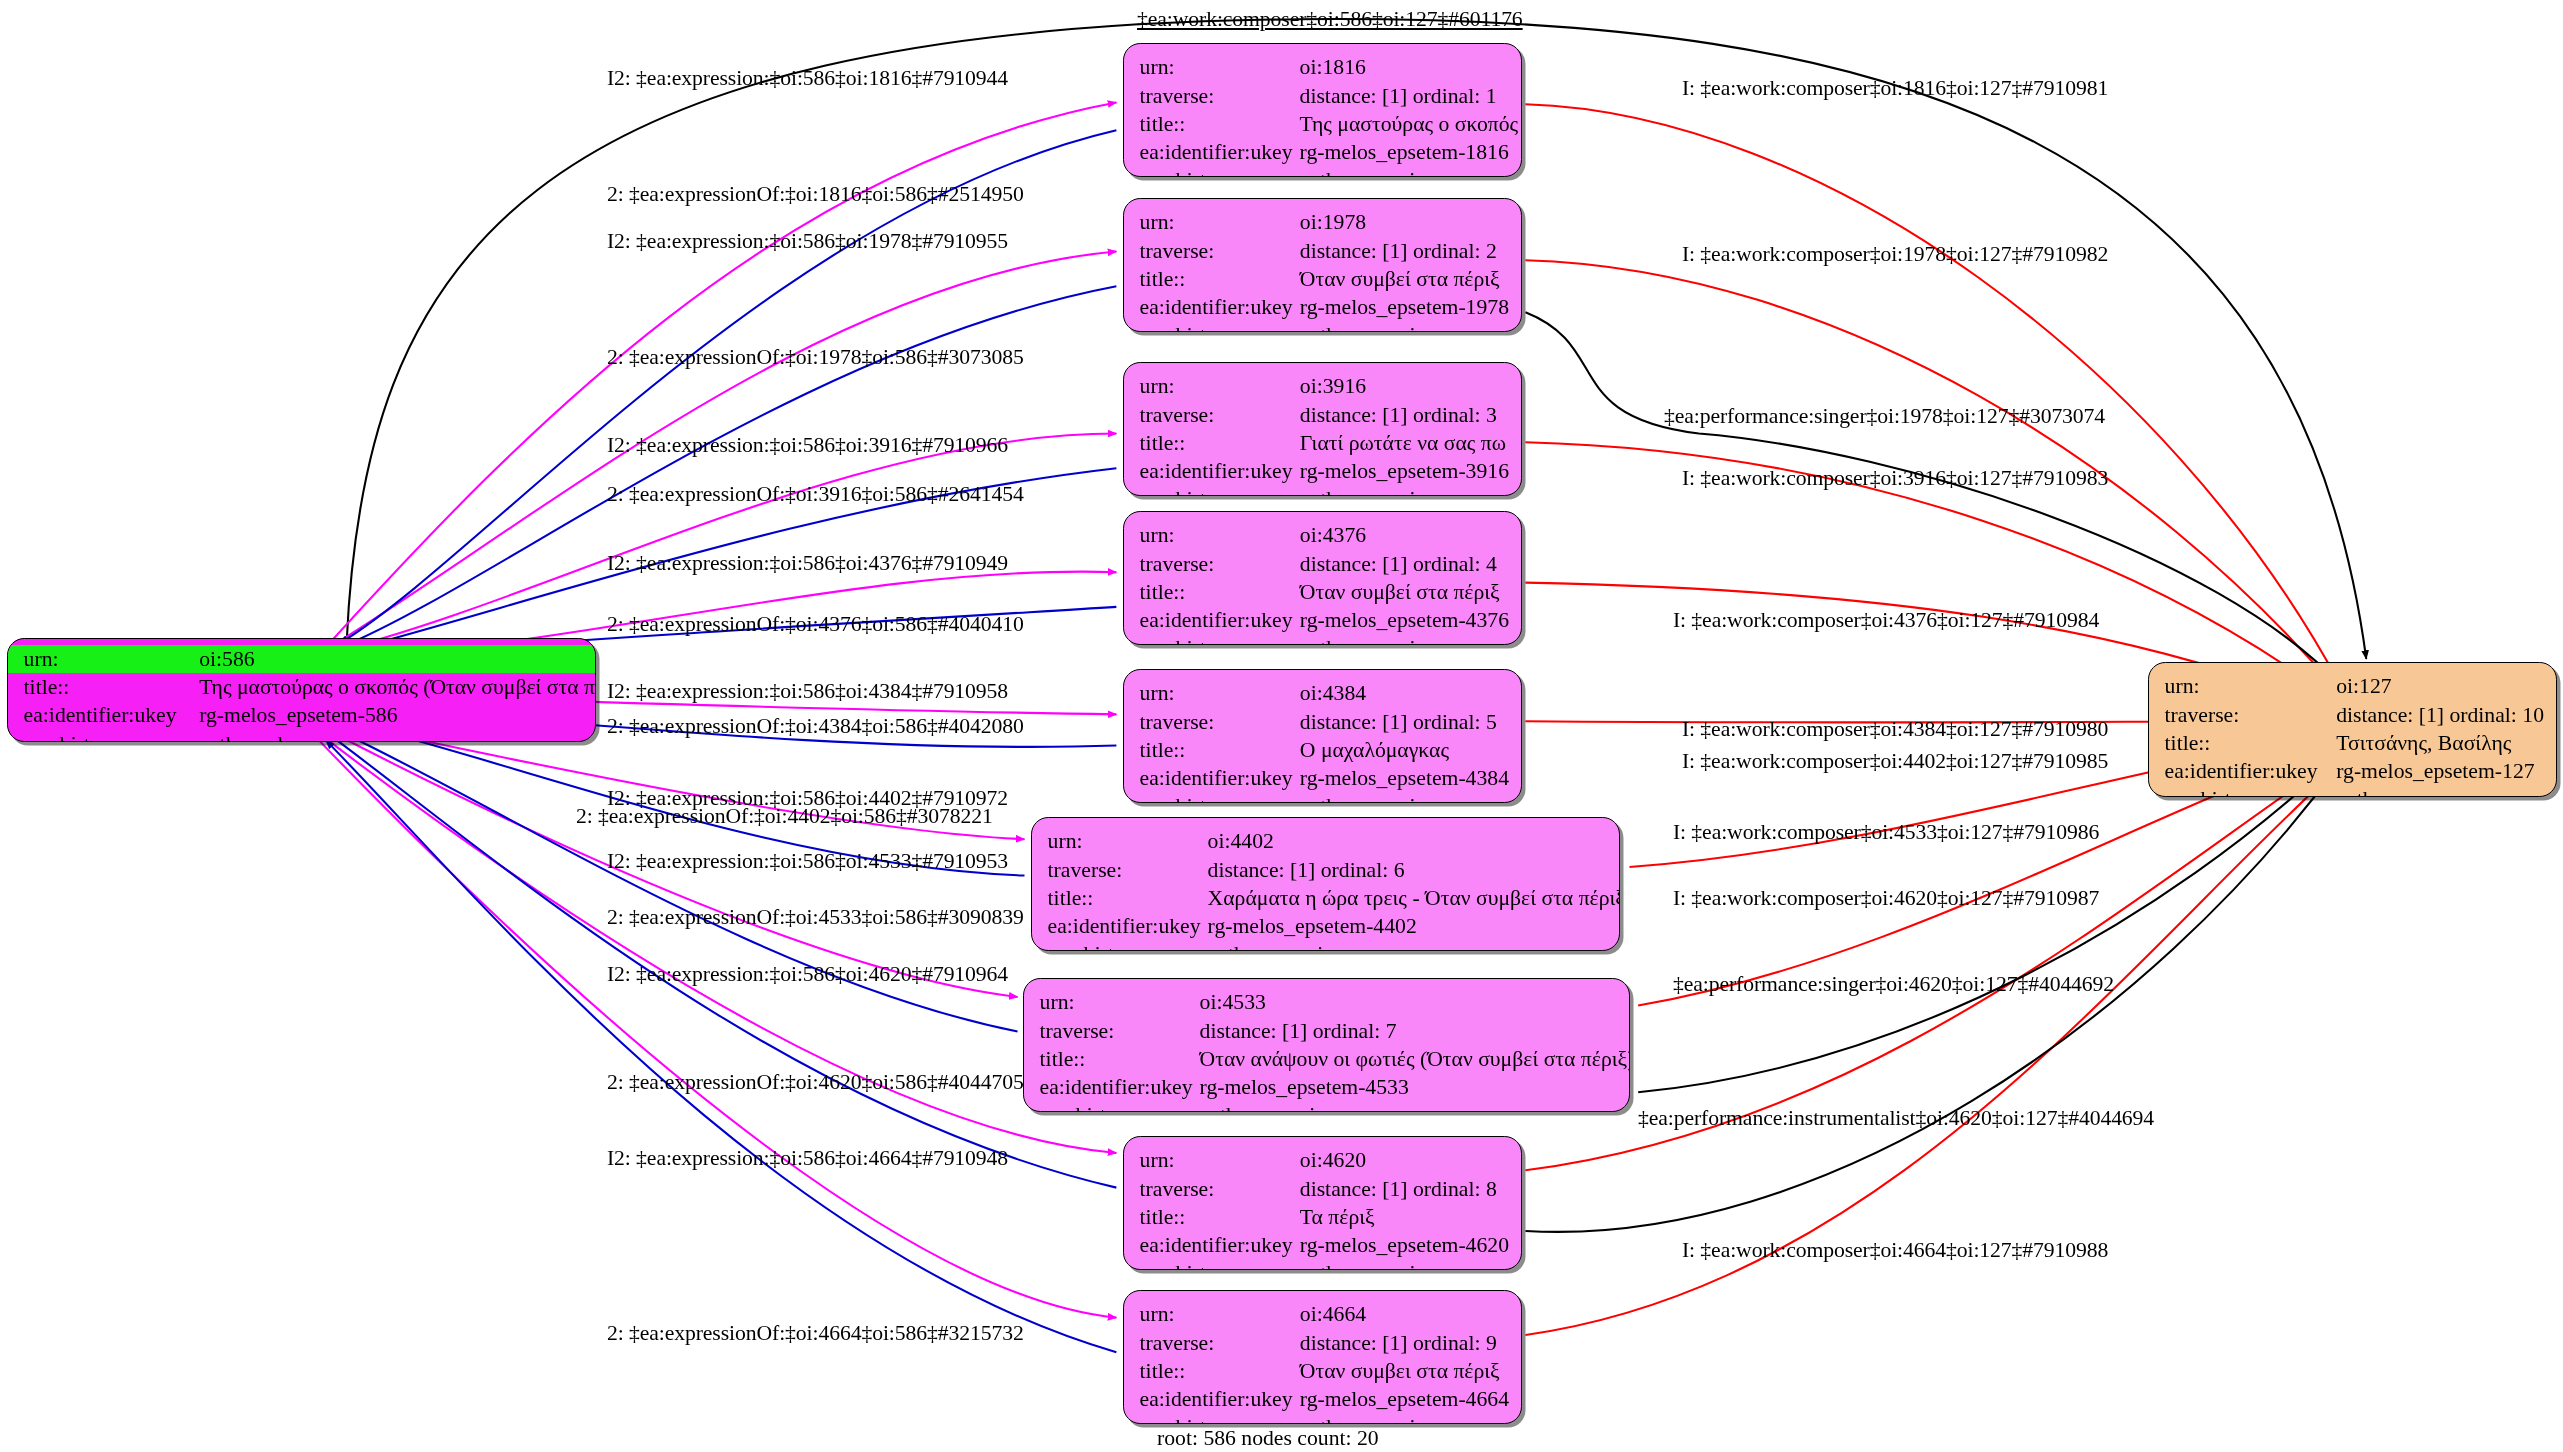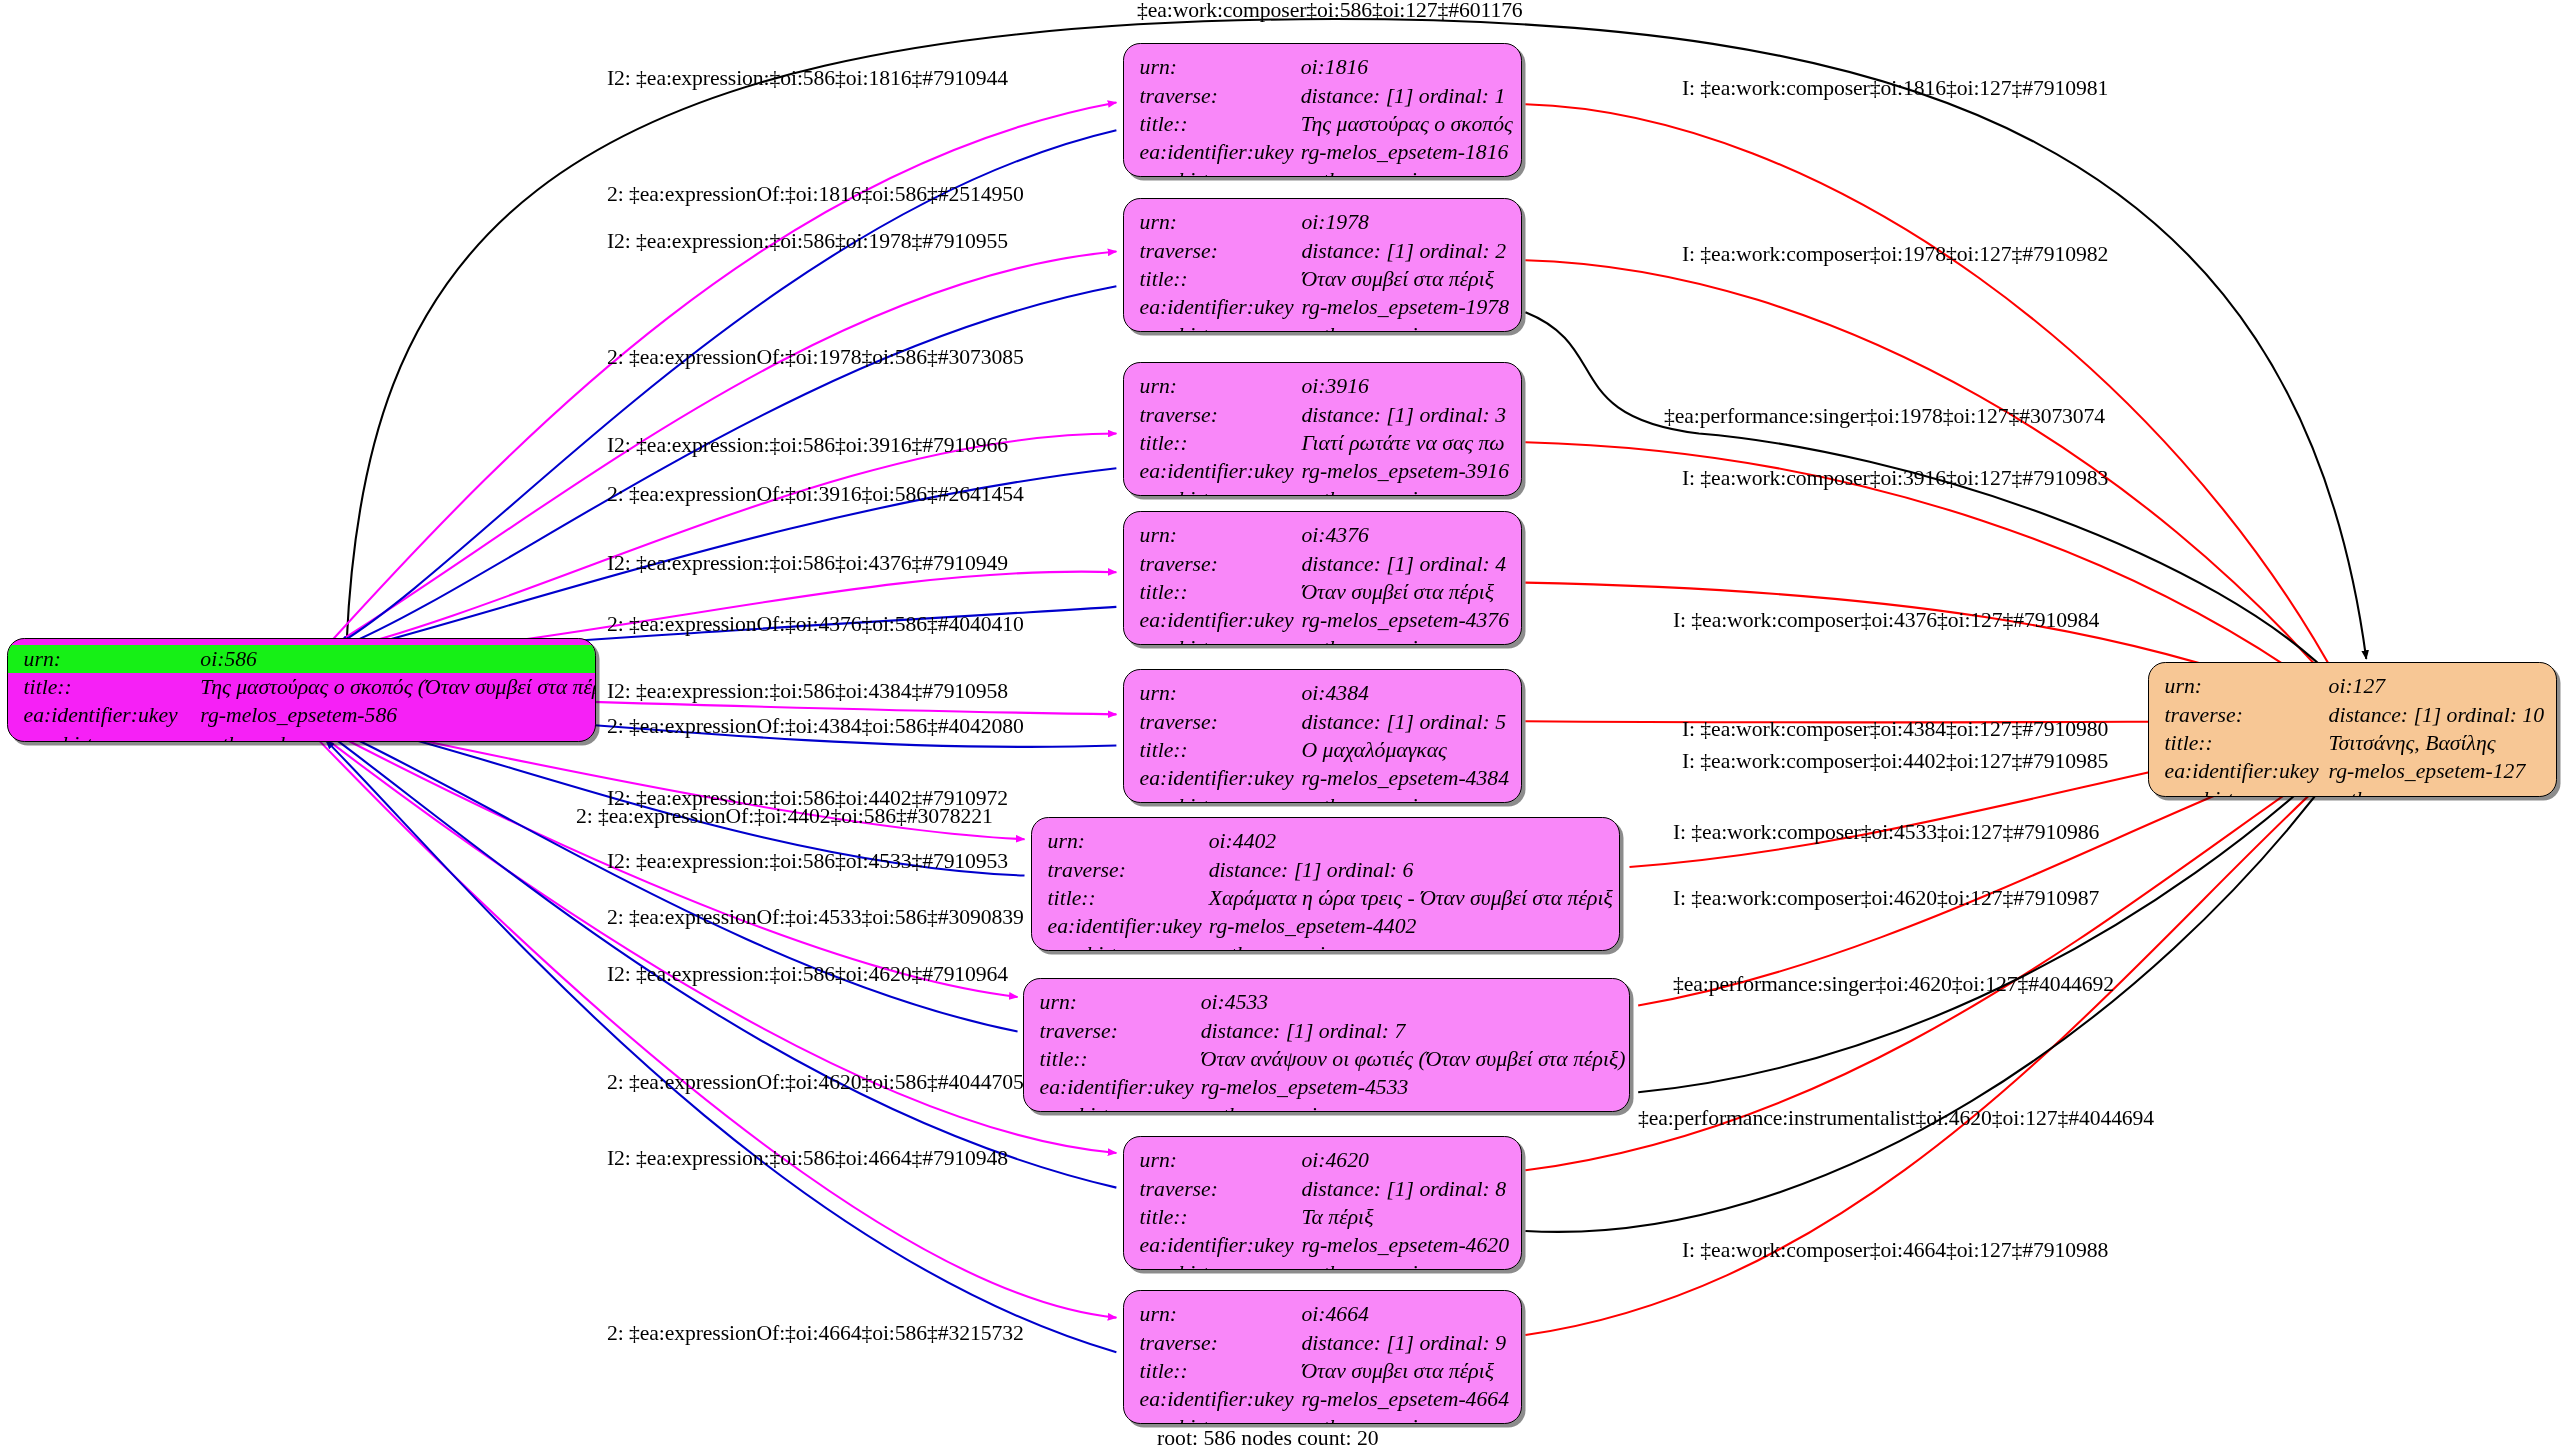--- a/index.html
+++ b/index.html
@@ -29,21 +29,20 @@
     box-shadow:3.5px 3.5px 0 rgba(0,0,0,0.45);
     padding:9.5px 12px 9.5px 15.6px;
     overflow:hidden;
   }
   .node.expr{background:#f987f9;}
   .node.person{background:#f7c795;}
   .node.work{background:#f620f6;padding:6px 0 7.8px 0;}
   .node table{
     border-collapse:collapse;
     width:100%;
-    font-style:italic;
   }
   .node td{
     font-size:21.7px;
     line-height:1.22;
     vertical-align:top;
     white-space:nowrap;
     padding:0.9px 0;
   }
   .node td.k{width:189px;padding-right:7px;}
   .node.work td{padding-left:15.6px;}
@@ -412,21 +411,21 @@
             <td>rg-melos_epsetem-4664</td>
           </tr>
       <tr>
             <td class="k">ea:obj-type:</td>
             <td>auth-expression</td>
           </tr>
     </tbody>
       </table>
   </div>
 
-  <div class="edge-label" style="left:1137px; top:0;">‡ea:work:composer‡oi:586‡oi:127‡#601176</div>
+  <div class="edge-label" style="left:1137px; top:9px;text-decoration:underline;">‡ea:work:composer‡oi:586‡oi:127‡#601176</div>
 
   <div class="edge-label" style="left:607px; top:68px;">I2: ‡ea:expression:‡oi:586‡oi:1816‡#7910944</div>
   <div class="edge-label" style="left:607px; top:184px;">2: ‡ea:expressionOf:‡oi:1816‡oi:586‡#2514950</div>
   <div class="edge-label" style="left:607px; top:231px;">I2: ‡ea:expression:‡oi:586‡oi:1978‡#7910955</div>
   <div class="edge-label" style="left:607px; top:347px;">2: ‡ea:expressionOf:‡oi:1978‡oi:586‡#3073085</div>
   <div class="edge-label" style="left:607px; top:399px;margin-top:36px;">I2: ‡ea:expression:‡oi:586‡oi:3916‡#7910966</div>
   <div class="edge-label" style="left:607px; top:484px;">2: ‡ea:expressionOf:‡oi:3916‡oi:586‡#2641454</div>
   <div class="edge-label" style="left:607px; top:553px;">I2: ‡ea:expression:‡oi:586‡oi:4376‡#7910949</div>
   <div class="edge-label" style="left:607px; top:614px;text-align:center;">2: ‡ea:expressionOf:‡oi:4376‡oi:586‡#4040410</div>
   <div class="edge-label" style="left:607px; top:681px;">I2: ‡ea:expression:‡oi:586‡oi:4384‡#7910958</div>

